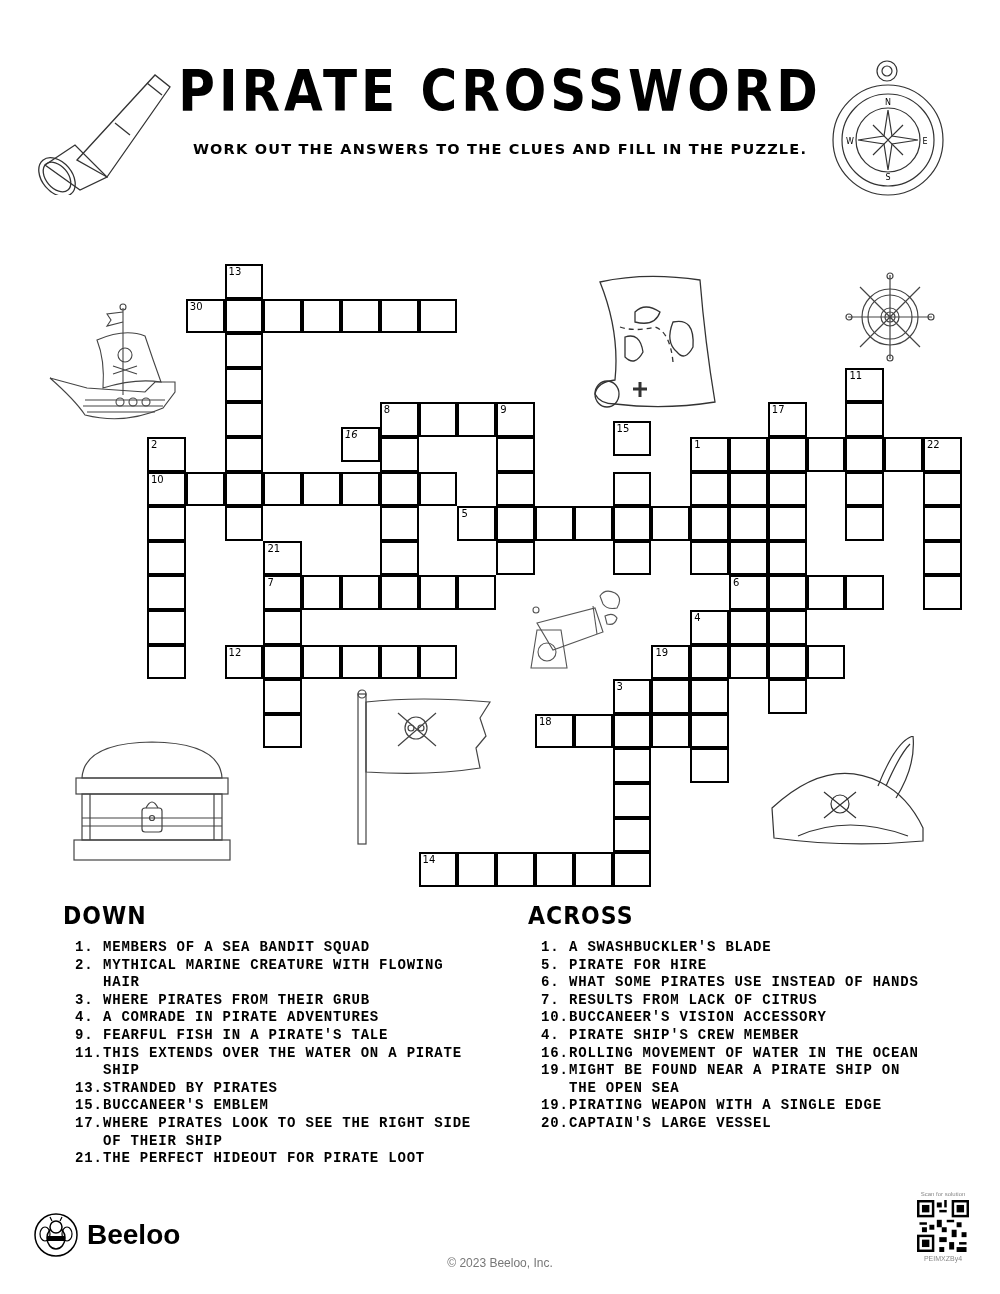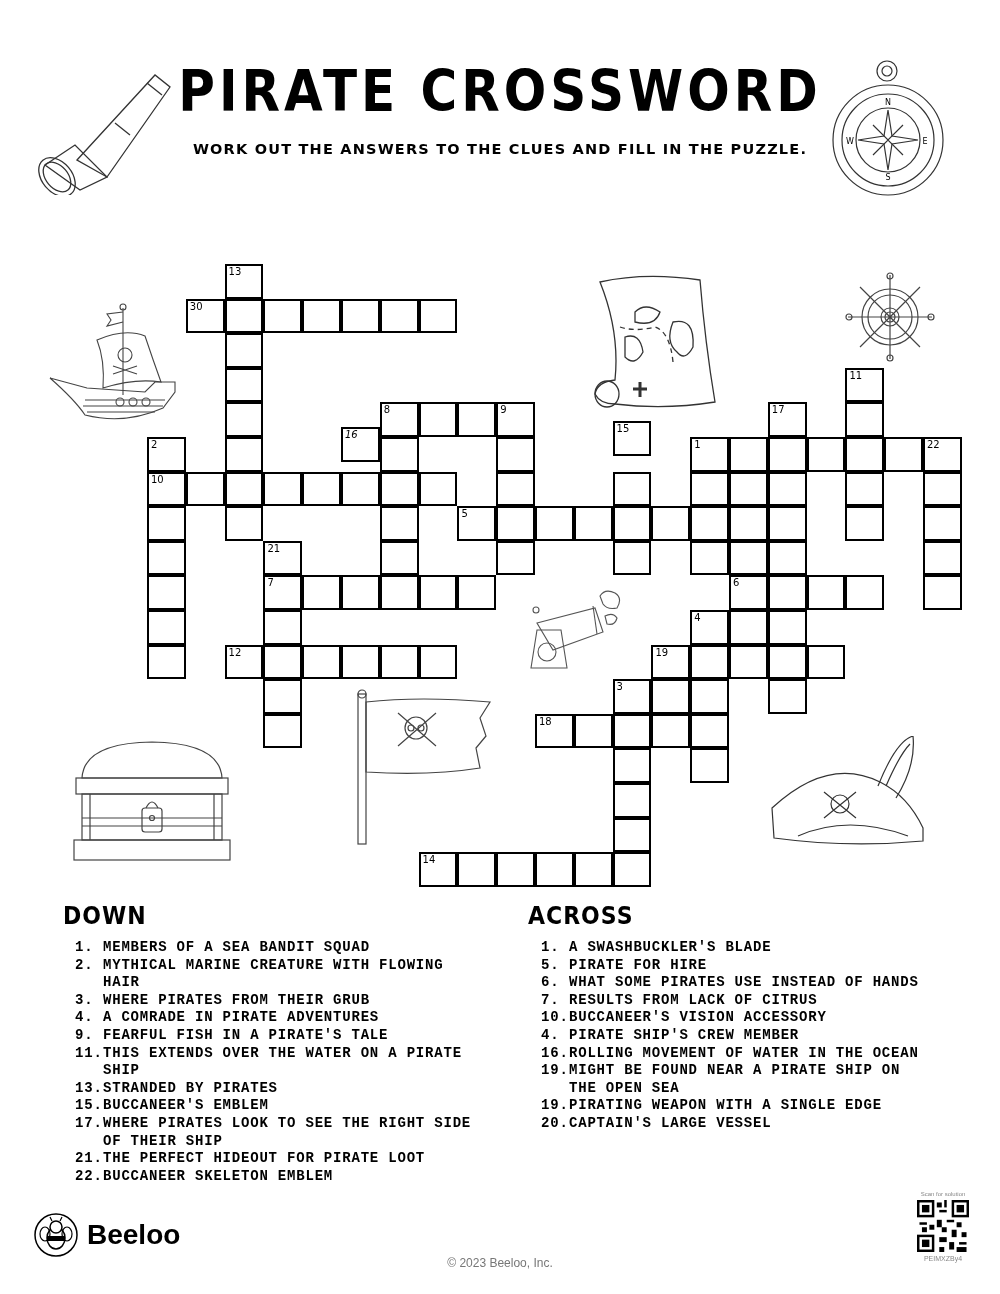--- a/index.html
+++ b/index.html
@@ -316,21 +316,20 @@
     <li><span class="n">1.</span><span>MEMBERS OF A SEA BANDIT SQUAD</span></li>
     <li><span class="n">2.</span><span>MYTHICAL MARINE CREATURE WITH FLOWING HAIR</span></li>
     <li><span class="n">3.</span><span>WHERE PIRATES FROM THEIR GRUB</span></li>
     <li><span class="n">4.</span><span>A COMRADE IN PIRATE ADVENTURES</span></li>
     <li><span class="n">9.</span><span>FEARFUL FISH IN A PIRATE'S TALE</span></li>
     <li><span class="n">11.</span><span>THIS EXTENDS OVER THE WATER ON A PIRATE SHIP</span></li>
     <li><span class="n">13.</span><span>STRANDED BY PIRATES</span></li>
     <li><span class="n">15.</span><span>BUCCANEER'S EMBLEM</span></li>
     <li><span class="n">17.</span><span>WHERE PIRATES LOOK TO SEE THE RIGHT SIDE OF THEIR SHIP</span></li>
     <li><span class="n">21.</span><span>THE PERFECT HIDEOUT FOR PIRATE LOOT</span></li>
-    <li><span class="n">22.</span><span>BUCCANEER SKELETON EMBLEM</span></li>
   </ul>
 
 <div class="clue-head" style="left:528px;top:903px">ACROSS</div>
 <ul class="clue-list" style="left:537px;top:935px;width:390px" id="across-list">
     <li><span class="n">1.</span><span>A SWASHBUCKLER'S BLADE</span></li>
     <li><span class="n">5.</span><span>PIRATE FOR HIRE</span></li>
     <li><span class="n">6.</span><span>WHAT SOME PIRATES USE INSTEAD OF HANDS</span></li>
     <li><span class="n">7.</span><span>RESULTS FROM LACK OF CITRUS</span></li>
     <li><span class="n">10.</span><span>BUCCANEER'S VISION ACCESSORY</span></li>
     <li><span class="n">4.</span><span>PIRATE SHIP'S CREW MEMBER</span></li>

